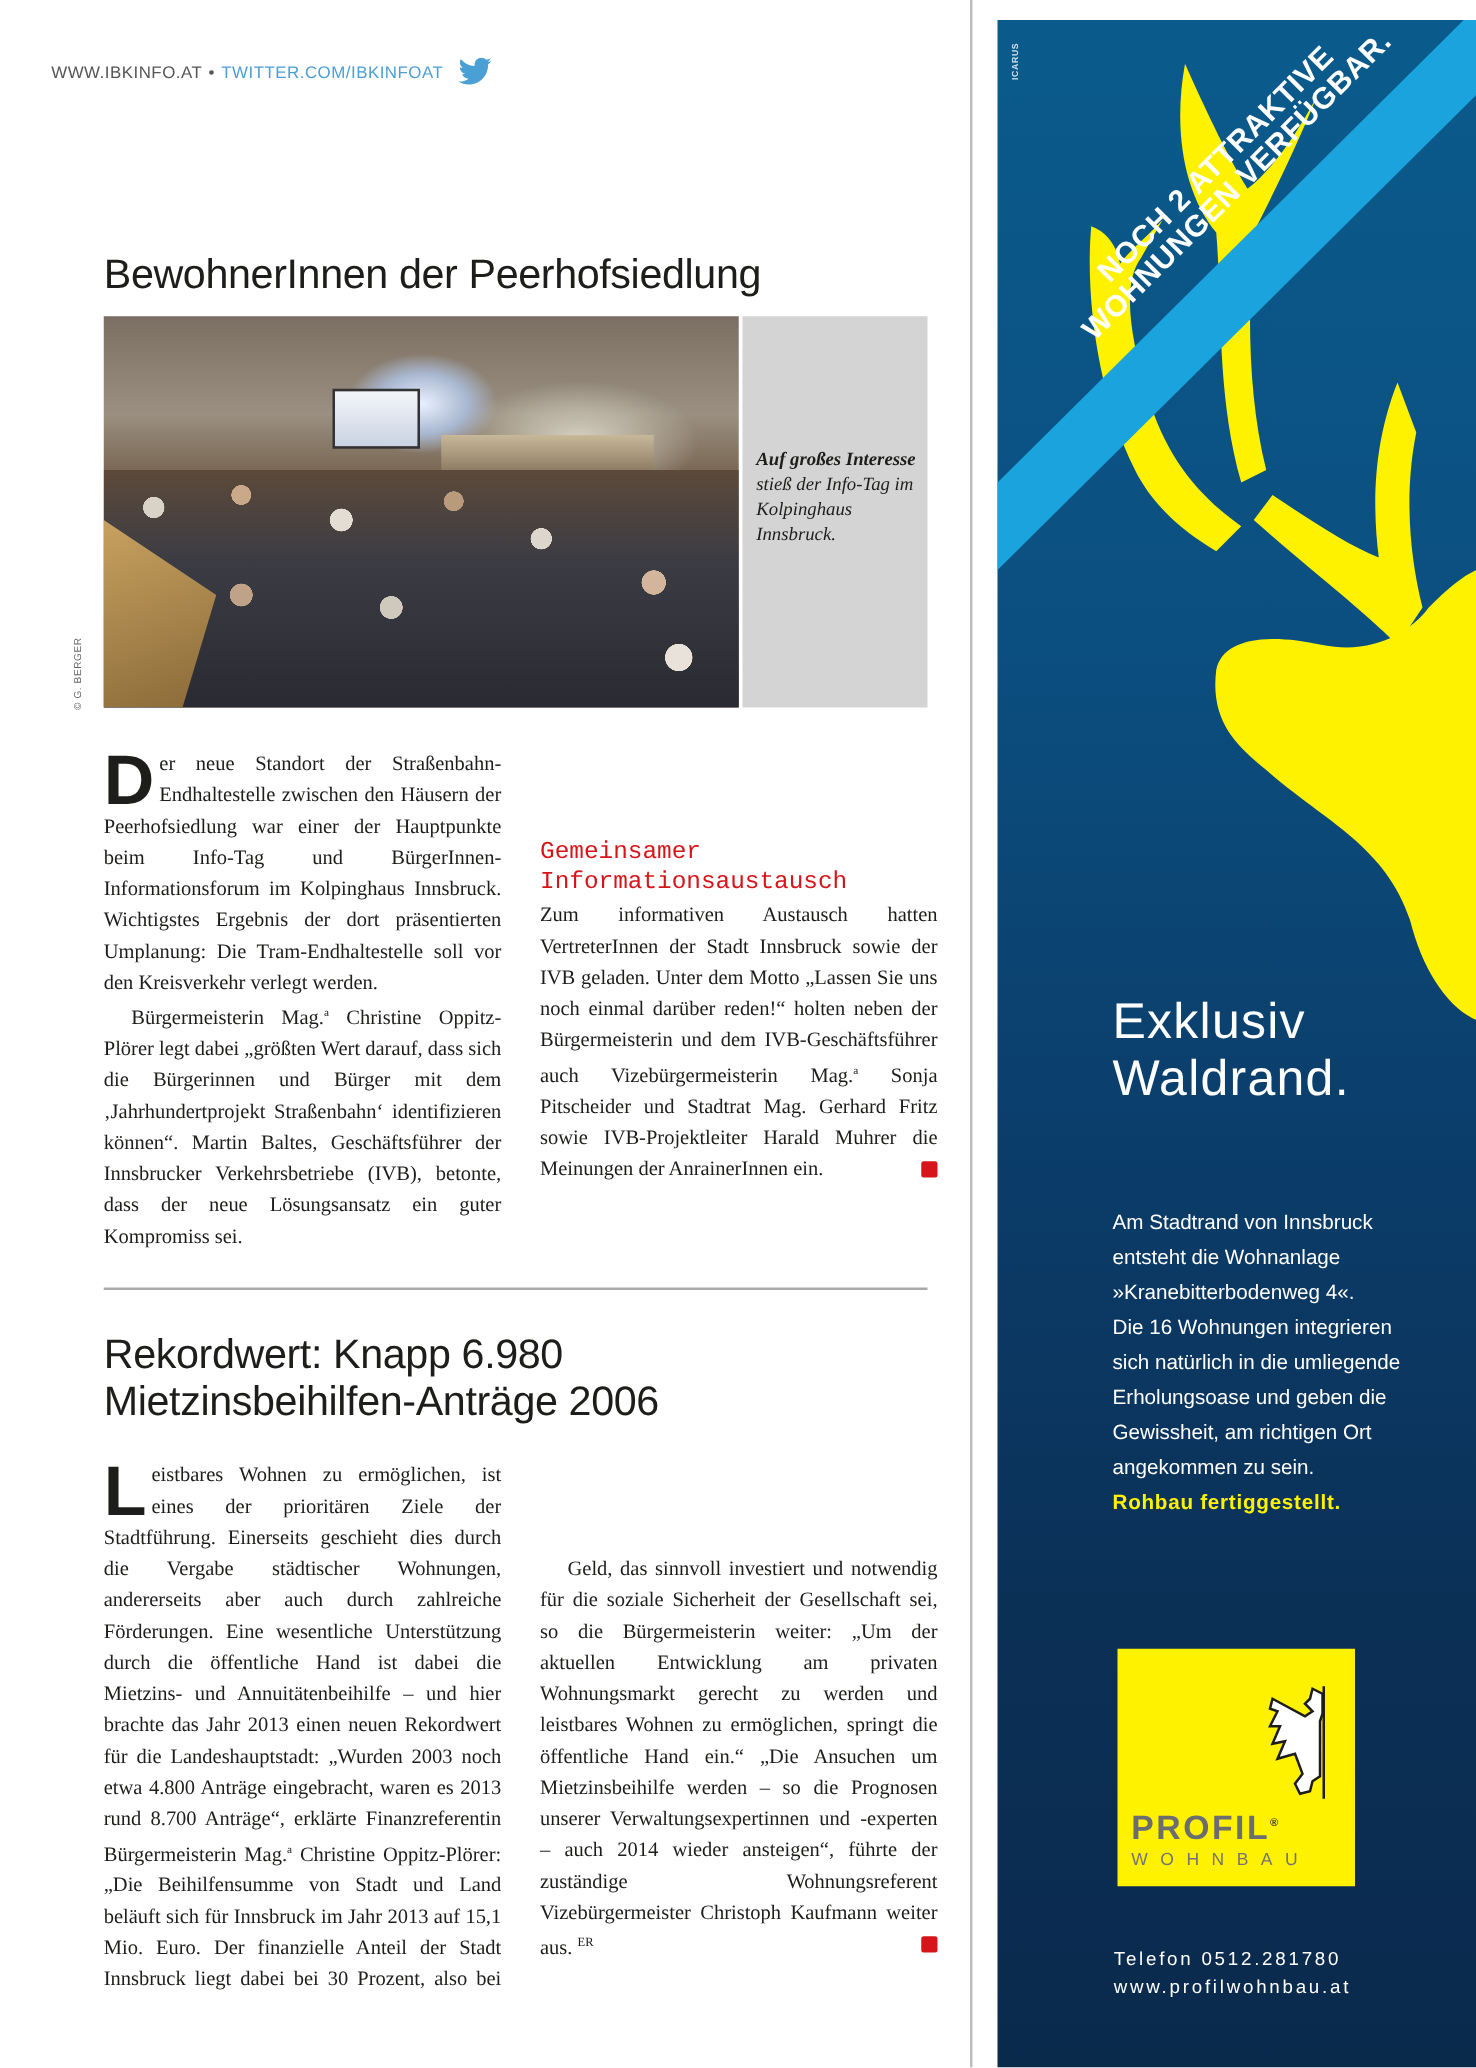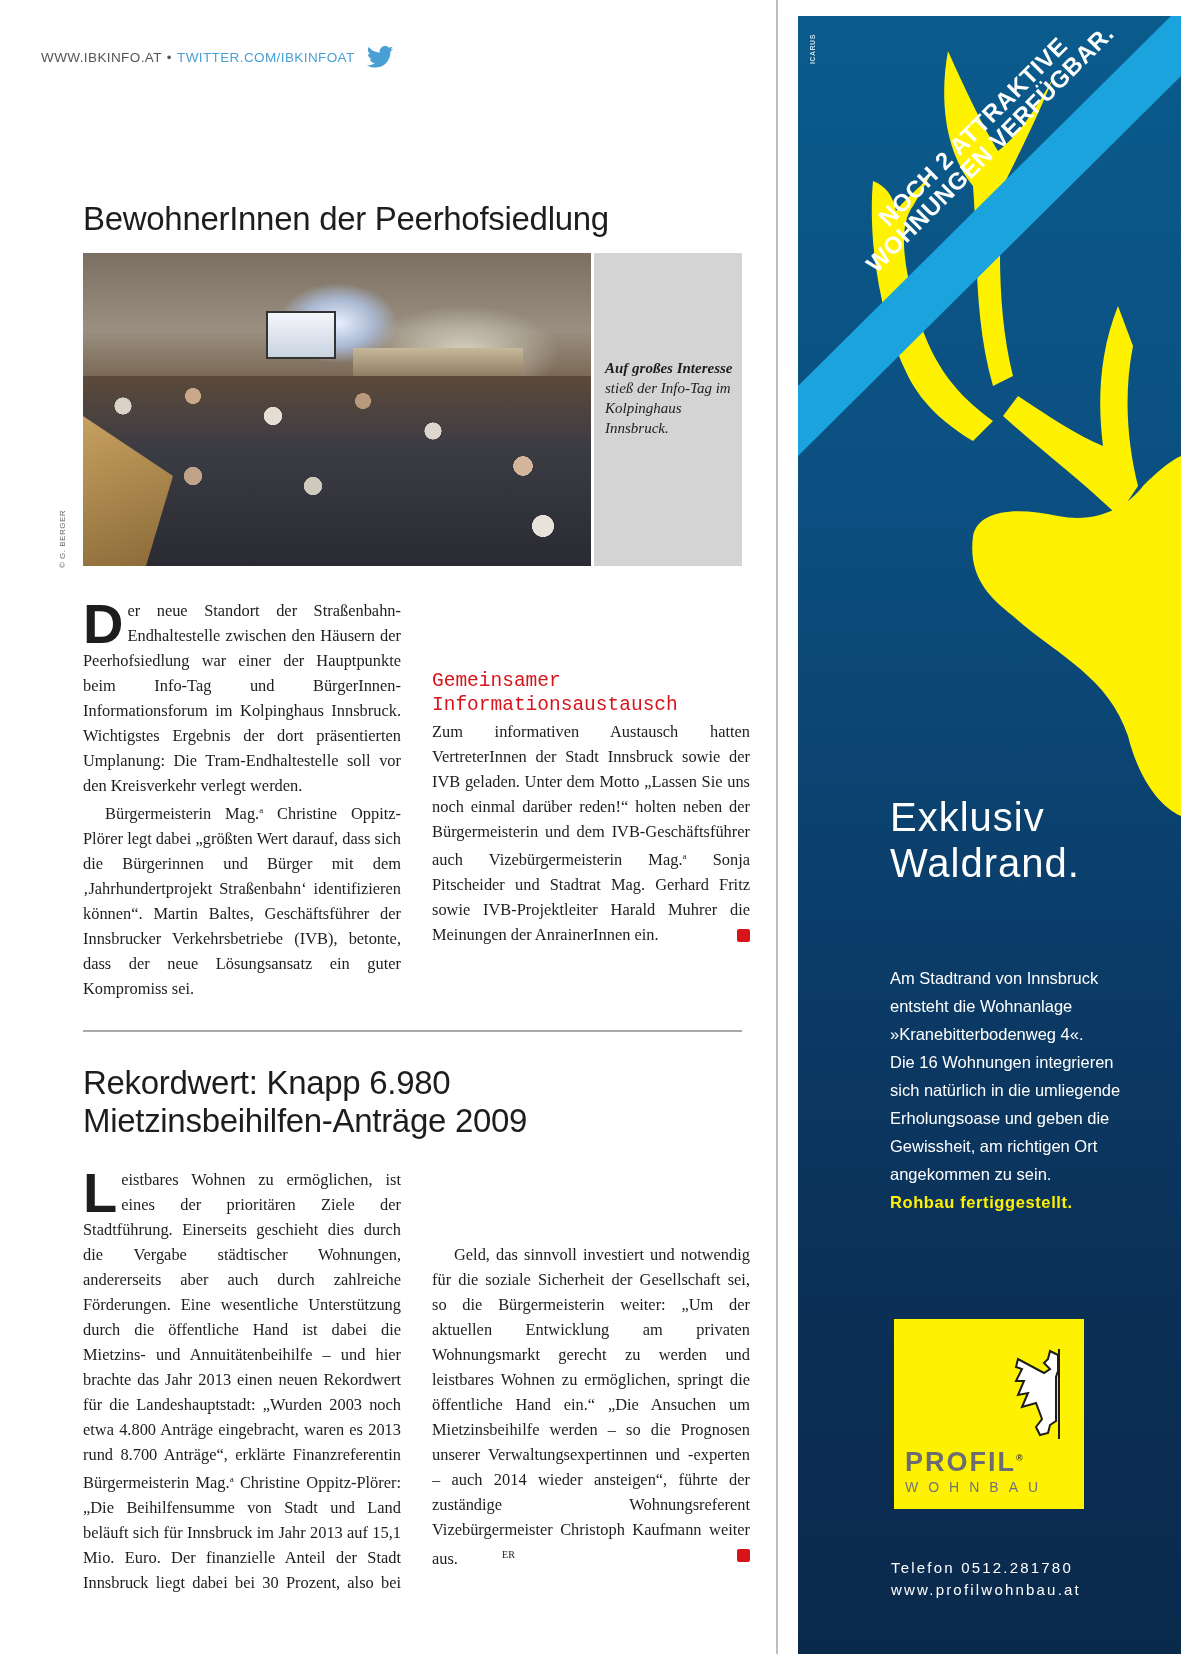--- a/index.html
+++ b/index.html
@@ -48,21 +48,21 @@
   .col { position: absolute; width: 318px; font-size: 16.4px; line-height: 25px; text-align: justify; hyphens: manual; }
   .col p { margin: 0; }
   .col p.indent { text-indent: 22px; }
   #col1 { left: 83px; top: 598px; }
   #col3 { left: 83px; top: 1167px; }
   #col4 { left: 432px; top: 1167px; }
 
   .dropcap { float: left; font-family: "Liberation Sans", sans-serif; font-weight: bold; font-size: 56px; line-height: 44px; margin: 4px 4px 0 0; color: #1d1d1b; }
   .subhead { font-family: "Liberation Sans", sans-serif; color: #d7141a; font-size: 19.5px; line-height: 24px; margin: 21px 0 2px 0; text-align: left; }
   .endmark { display: inline-block; width: 13px; height: 13px; background: #d7141a; border-radius: 2px; float: right; margin-top: 7px; }
-  .sig { font-size: 10px; vertical-align: super; margin-left: 40px; }
+  .sig { font-size: 10px; vertical-align: super; }
   sup { font-size: 9px; }
 
   .hrule { position: absolute; left: 83px; top: 1030px; width: 659px; height: 2px; background: #a9a9a9; }
 
   
   .ad { position: absolute; left: 798px; top: 16px; width: 383px; height: 1638px; overflow: hidden;
     background: linear-gradient(180deg, #0a5b8c 0%, #0b4f80 30%, #0b3d6a 55%, #0b2f55 80%, #0a2a4c 100%); }
   .ad .icarus { position: absolute; left: 11px; top: 48px; transform: rotate(-90deg); transform-origin: left top; font-family: "Liberation Sans", sans-serif; font-size: 7px; font-weight: bold; color: #cfe0ee; letter-spacing: 0.5px; }
   .ad svg.stag { position: absolute; left: 0; top: 0; }
   .ad .ribbon-text { position: absolute; left: 4px; top: 270px; width: 460px; transform: rotate(-45deg); transform-origin: left top; font-family: "Liberation Sans", sans-serif; font-weight: bold; color: #ffffff; font-size: 24px; line-height: 24px; text-align: center; letter-spacing: 0.5px; }
@@ -119,21 +119,21 @@
   <p>
     <span>Zum informativen Austausch hatten VertreterInnen der Stadt Innsbruck sowie der IVB geladen. Unter dem Motto „Lassen Sie uns noch einmal darüber reden!“ holten neben der Bürgermeisterin und dem IVB-Geschäftsführer auch Vizebürgermeisterin Mag.</span><sup>a</sup><span> Sonja Pitscheider und Stadtrat Mag. Gerhard Fritz sowie IVB-Projektleiter Harald Muhrer die Meinungen der AnrainerInnen ein.</span>
     <span class="endmark"></span>
   </p>
 </div>
 
 <div class="hrule"></div>
 
 <h1 class="headline" id="h1b">
   <span>Rekordwert: Knapp 6.980</span><br>
-  <span>Mietzinsbeihilfen-Anträge 2009</span>
+  <span>Mietzinsbeihilfen-Anträge 2006</span>
 </h1>
 
 <div class="col" id="col3" style="height:425px;overflow:hidden;">
   <p>
     <span class="dropcap">L</span><span>eistbares Wohnen zu ermöglichen, ist eines der prioritären Ziele der Stadtführung. Einerseits geschieht dies durch die Vergabe städtischer Wohnungen, andererseits aber auch durch zahlreiche Förderungen. Eine wesentliche Unterstützung durch die öffentliche Hand ist dabei die Mietzins- und Annuitätenbeihilfe – und hier brachte das Jahr 2013 einen neuen Rekordwert für die Landeshauptstadt: „Wurden 2003 noch etwa 4.800 Anträge eingebracht, waren es 2013 rund 8.700 Anträge“, erklärte Finanzreferentin Bürgermeisterin Mag.</span><sup>a</sup><span> Christine Oppitz-Plörer: „Die Beihilfensumme von Stadt und Land beläuft sich für Innsbruck im Jahr 2013 auf 15,1 Mio. Euro. Der finanzielle Anteil der Stadt Innsbruck liegt dabei bei 30 Prozent, also bei rund 4,5 Mio. Euro.“</span>
   </p>
 </div>
 
 <div class="col" id="col4">
   <p class="indent" style="margin-top:75px;">

